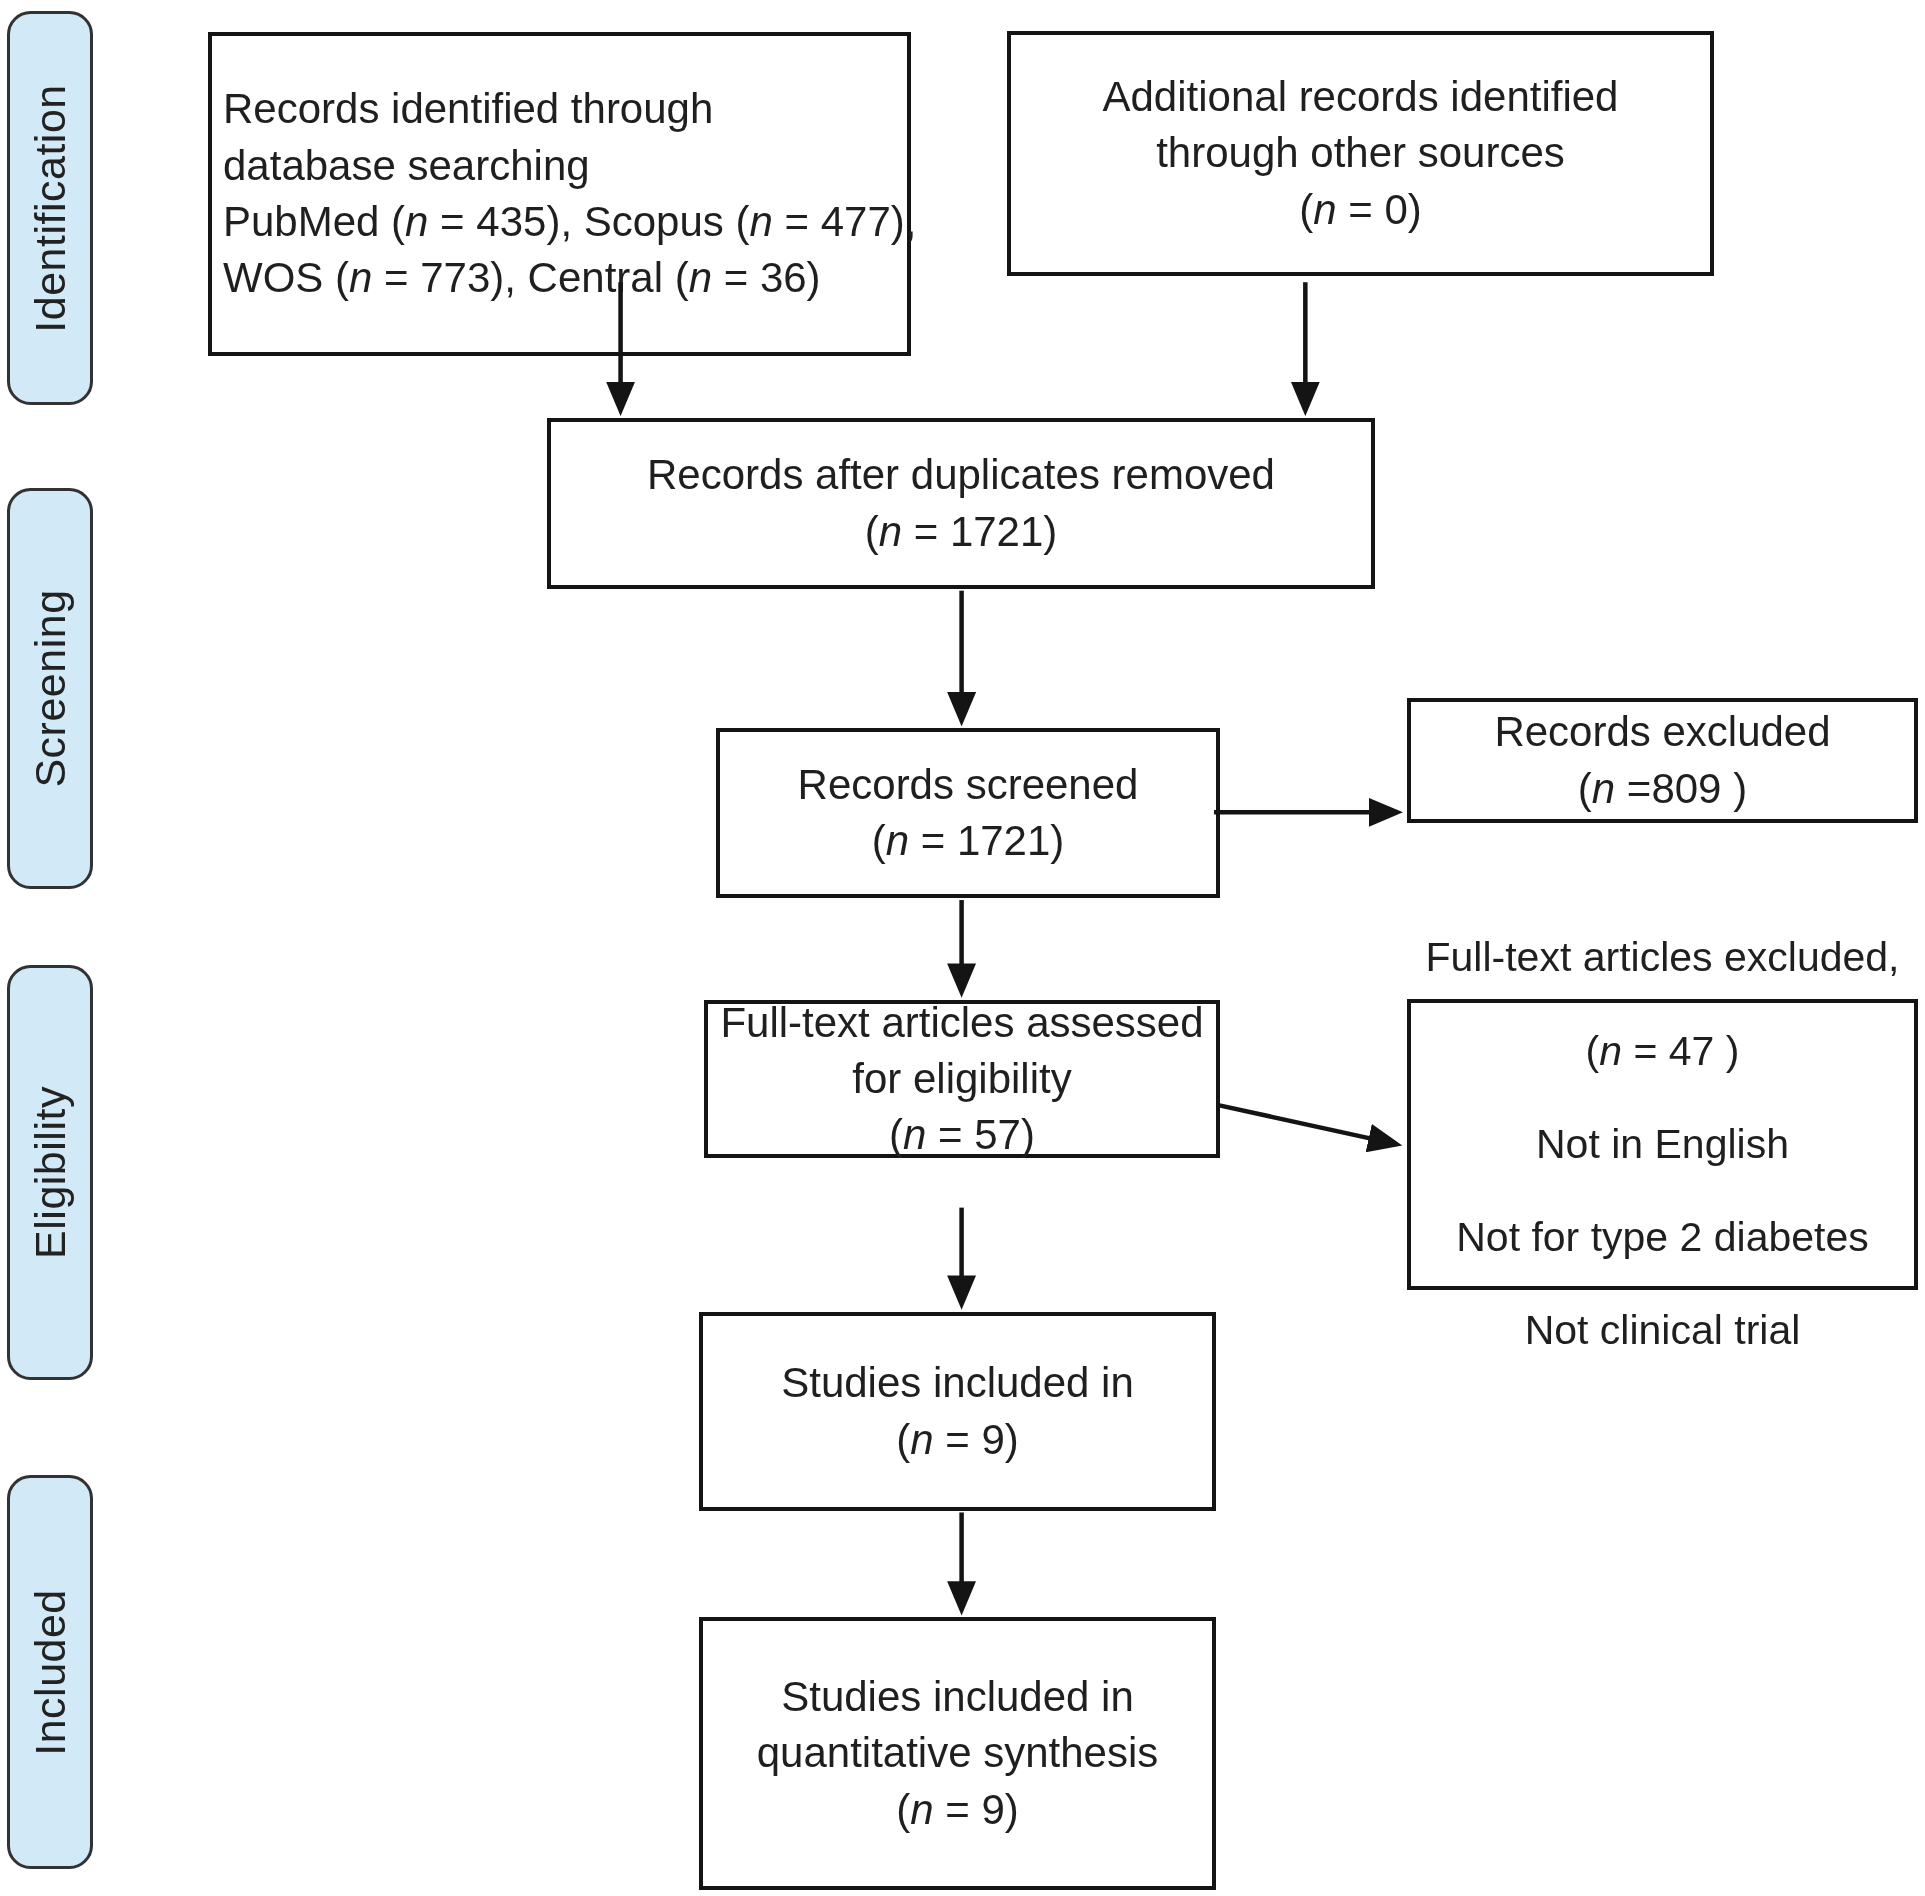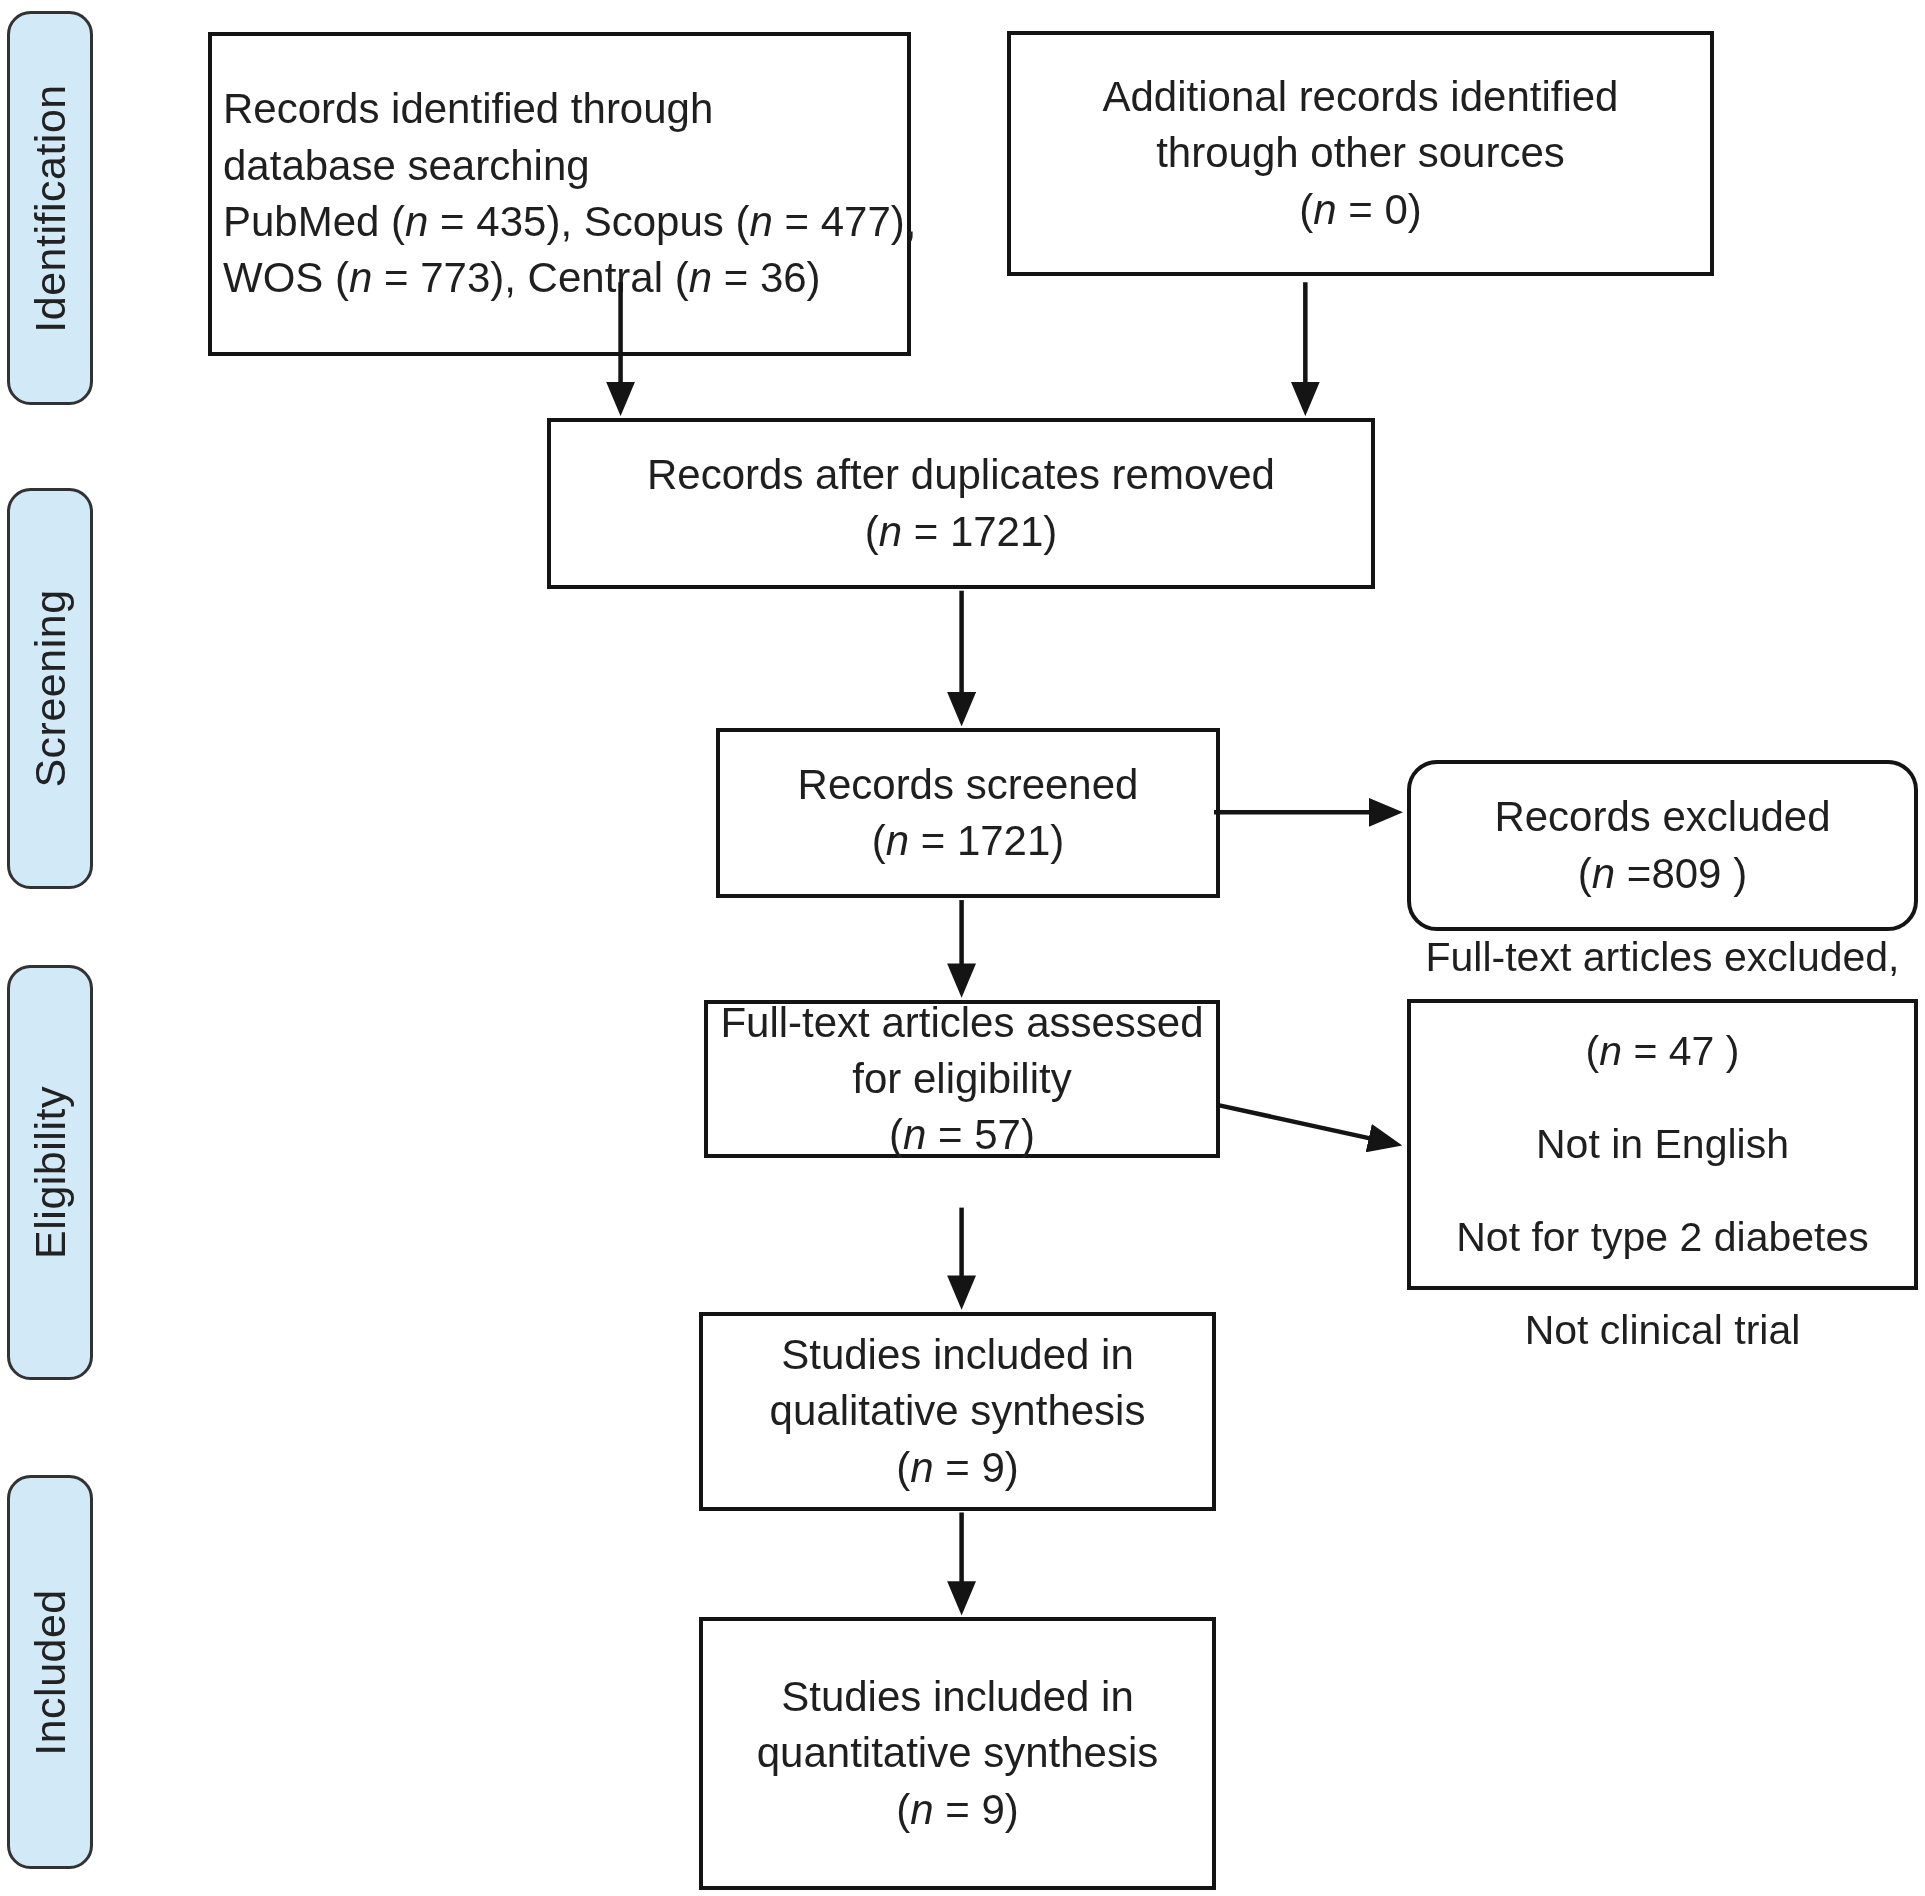--- a/index.html
+++ b/index.html
@@ -32,21 +32,21 @@
     font-size:42px;line-height:1.34;text-align:center;color:#1f1f1f;
   }
   .box .ln{white-space:nowrap;}
   .box.align-left{align-items:flex-start;text-align:left;padding-left:11px;padding-right:3.6px;}
   .box i{font-style:italic;}
 
   #box-identified{left:208px;top:32px;width:703px;height:324px;}
   #box-additional{left:1007px;top:31px;width:707px;height:245px;}
   #box-duplicates{left:547px;top:418px;width:828px;height:171px;}
   #box-screened{left:708px;top:728px;width:504px;height:170px;margin-left:8px;}
-  #box-excluded{left:1407px;top:760px;width:511px;height:171px;border-radius:30px;}
+  #box-excluded{left:1407px;top:698px;width:511px;height:125px;}
   #box-fulltext{left:704px;top:1000px;width:516px;height:158px;}
   #box-ft-excluded{left:1407px;top:999px;width:511px;height:291px;font-size:41px;line-height:1.3;gap:40px;}
   #box-qualitative{left:699px;top:1312px;width:517px;height:199px;}
   #box-quantitative{left:699px;top:1617px;width:517px;height:273px;}
 
   #arrow-layer{position:absolute;left:0;top:0;width:1925px;height:1896px;pointer-events:none;}
 </style>
 </head>
 <body>
 
@@ -100,21 +100,20 @@
 <div class="box" id="box-ft-excluded">
   <div class="ln mathify">Full-text articles excluded,</div>
   <div class="ln mathify">(<i>n</i> = 47 )</div>
   <div class="ln mathify">Not in English</div>
   <div class="ln mathify">Not for type 2 diabetes</div>
   <div class="ln mathify">Not clinical trial</div>
 </div>
 
 <div class="box" id="box-qualitative">
   <div class="ln mathify">Studies included in</div>
-  <div class="ln mathify">qualitative synthesis</div>
   <div class="ln mathify">(<i>n</i> = 9)</div>
 </div>
 
 <div class="box" id="box-quantitative">
   <div class="ln mathify">Studies included in</div>
   <div class="ln mathify">quantitative synthesis</div>
   <div class="ln mathify">(<i>n</i> = 9)</div>
 </div>
 
 <svg id="arrow-layer" viewBox="0 0 2128 2096" xmlns="http://www.w3.org/2000/svg">

